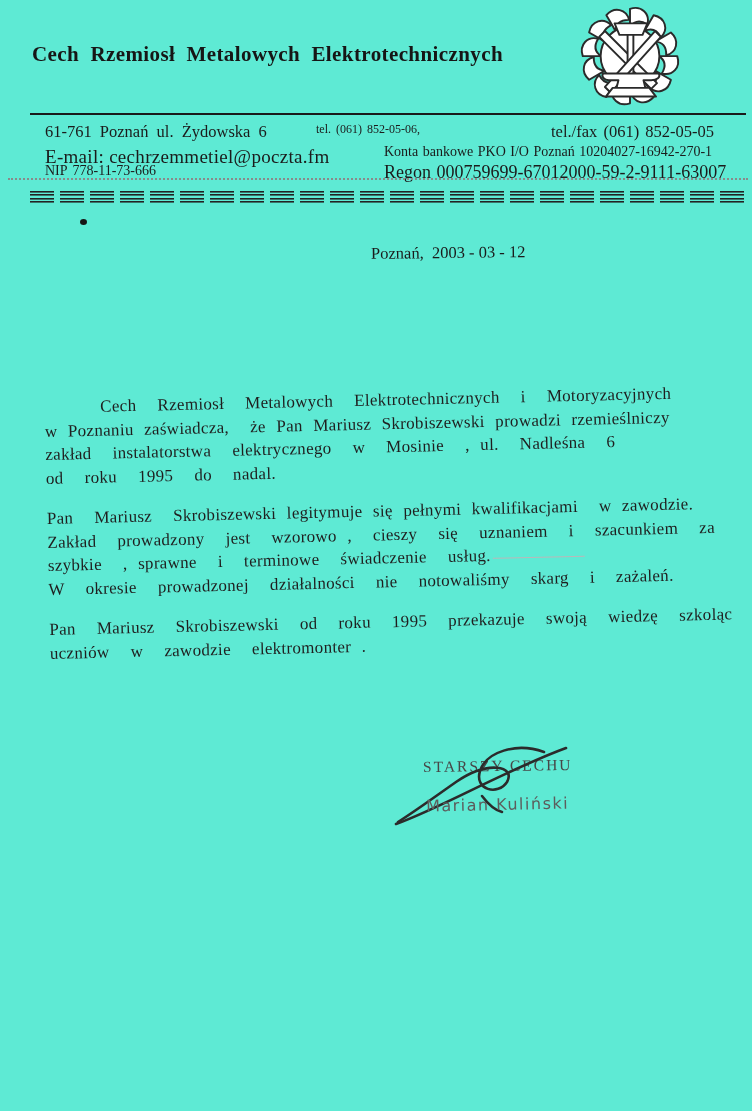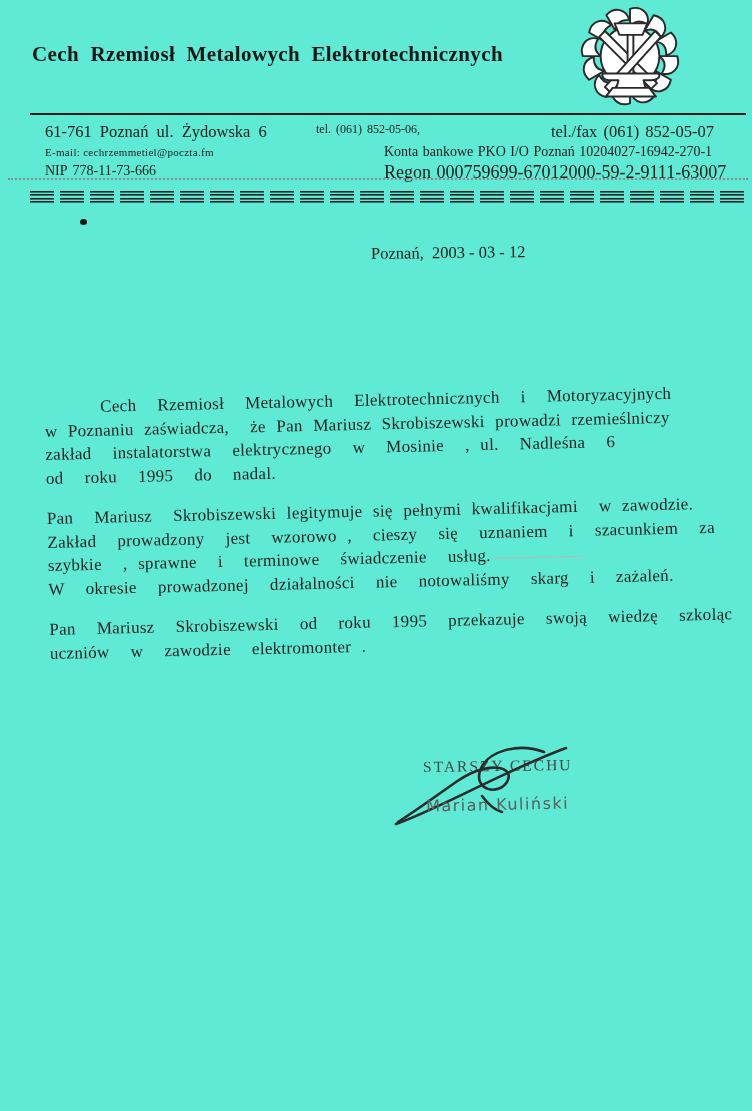--- a/index.html
+++ b/index.html
@@ -14,21 +14,21 @@
   .lh-title .l1 { font-size:21px; letter-spacing:0.4px; white-space:pre; }
   .lh-title .l2 { font-size:21px; margin-top:5px; white-space:pre; }
   .lh-title .l2 .city { letter-spacing:6px; }
 
   .logo { position:absolute; top:6px; left:572px; width:116px; height:106px; }
 
   .rule-solid { position:absolute; top:113px; left:30px; width:716px; height:0; border-top:2.5px solid #1a1a1a; }
 
   .contact { position:absolute; top:0; left:0; width:752px; }
   .addr   { position:absolute; top:122px; left:45px;  font-size:16.5px; word-spacing:4px; white-space:pre; }
-  .email  { position:absolute; top:146px; left:45px;  font-size:11px; letter-spacing:0.3px; white-space:pre; }
+  .email  { position:absolute; top:146px; left:45px;  font-size:19px; letter-spacing:0.3px; white-space:pre; }
   .nip    { position:absolute; top:163px; left:45px;  font-size:14px; word-spacing:2px; white-space:pre; }
   .phone  { position:absolute; top:122px; left:316px; font-size:12px; word-spacing:2px; white-space:pre; }
   .fax    { position:absolute; top:122px; left:551px; font-size:16.5px; word-spacing:2px; white-space:pre; }
   .bank   { position:absolute; top:144px; left:384px; font-size:14px; word-spacing:1px; white-space:pre; }
   .regon  { position:absolute; top:162px; left:384px; font-size:18px; word-spacing:1px; white-space:pre; }
 
   .rule-dotted { position:absolute; top:178px; left:8px; width:740px; height:0; border-top:2px dotted #8a8a8a; }
 
   .rule-dd { position:absolute; left:30px; width:718px; height:5px;
     background-image:
@@ -98,21 +98,21 @@
     </svg>
   </div>
 
   <div class="rule-solid"></div>
 
   <div class="contact">
     <div class="addr">61-761 Poznań ul. Żydowska 6</div>
     <div class="email">E-mail: cechrzemmetiel@poczta.fm</div>
     <div class="nip">NIP 778-11-73-666</div>
     <div class="phone">tel. (061) 852-05-06,</div>
-    <div class="fax">tel./fax (061) 852-05-07</div>
+    <div class="fax">tel./fax (061) 852-05-05</div>
     <div class="bank">Konta bankowe PKO I/O Poznań 10204027-16942-270-1</div>
     <div class="regon">Regon 000759699-67012000-59-2-9111-63007</div>
   </div>
 
   <div class="rule-dotted"></div>
   <div class="rule-dd r1"></div>
   <div class="rule-dd r2"></div>
 
   <div class="bullet"></div>
 

